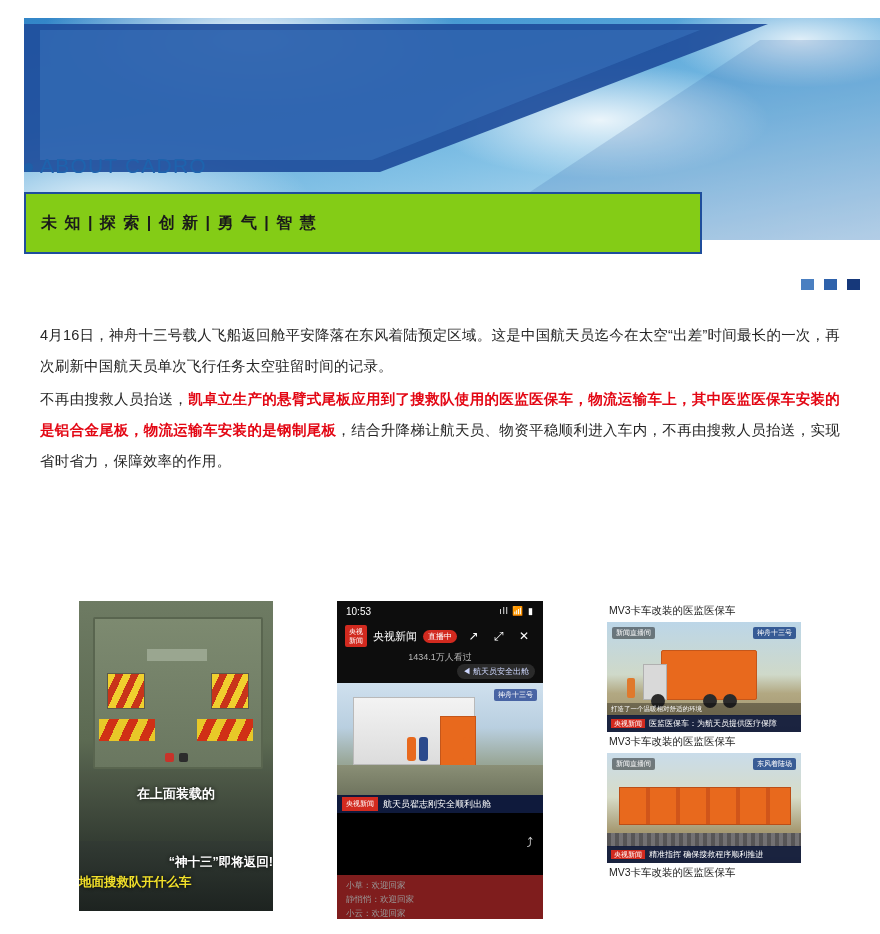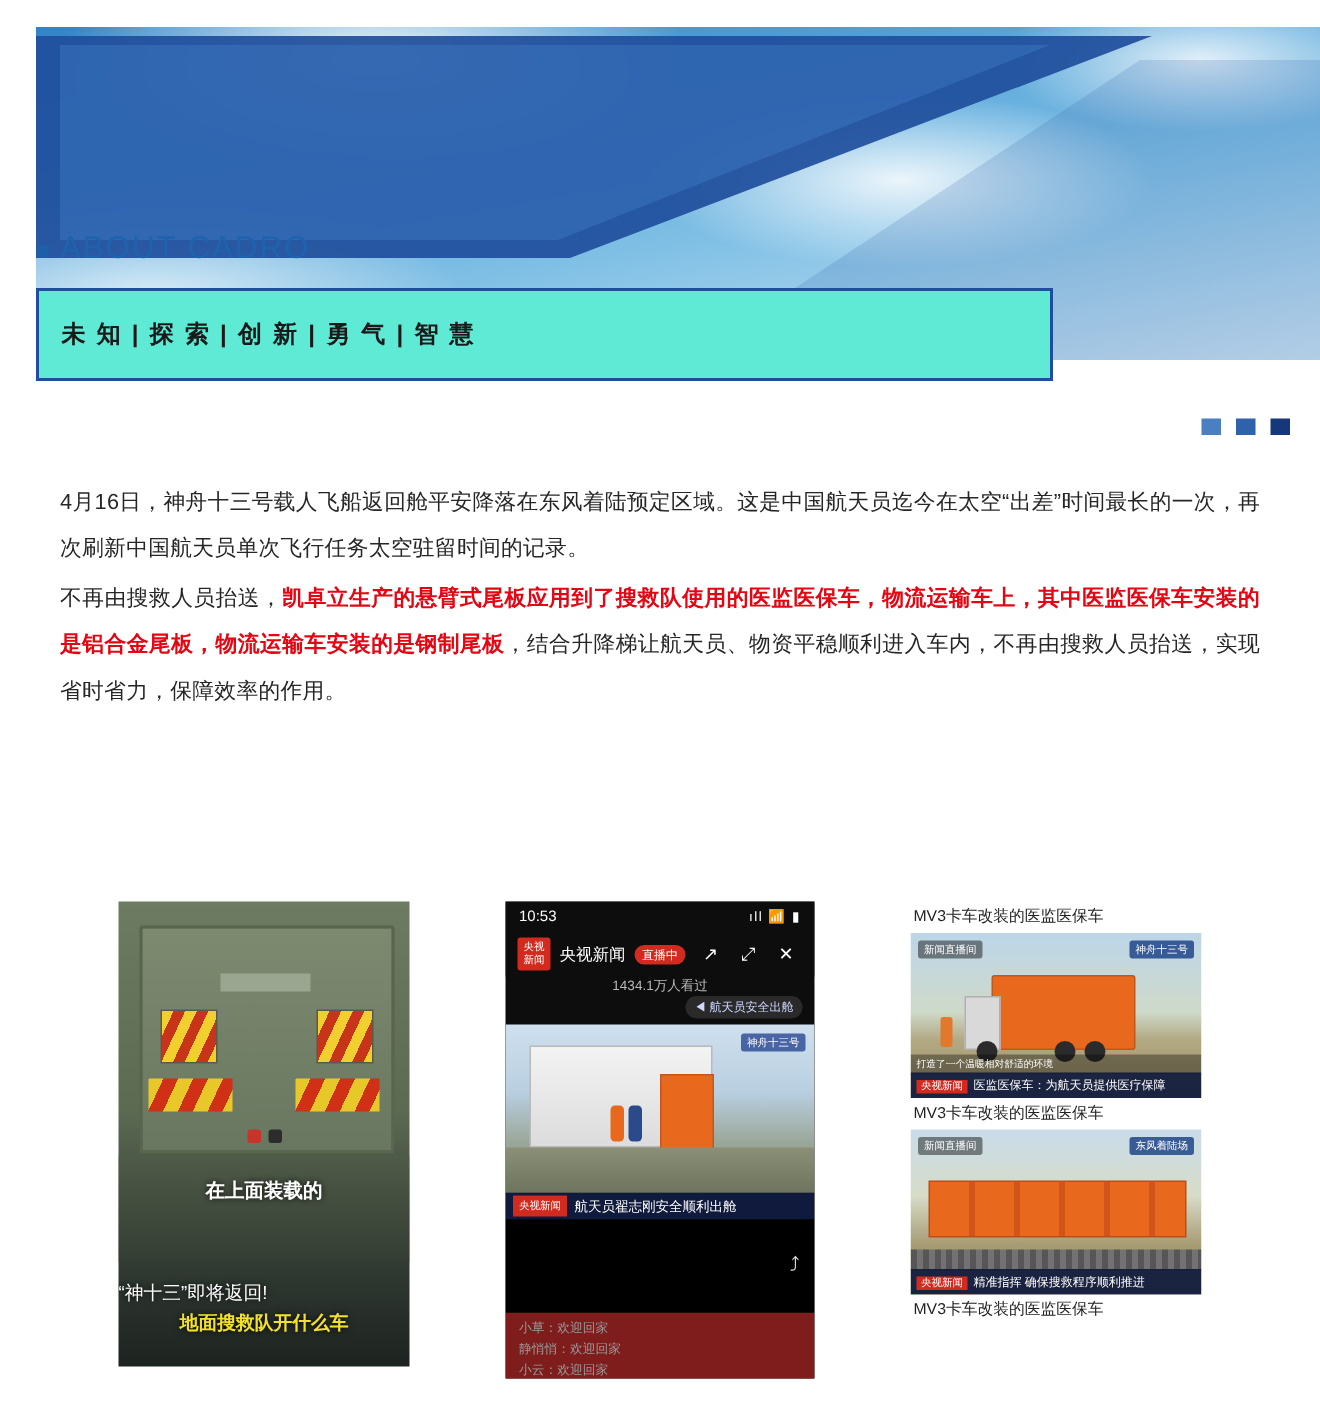--- a/index.html
+++ b/index.html
@@ -63,21 +63,21 @@
   }
 
   
   .tagline-box {
     position: absolute;
     left: 24px;
     top: 192px;
     width: 678px;
     height: 62px;
     border: 2px solid #1f4e9c;
-    background: #5eead4;
+    background: #84cc16;
     box-sizing: border-box;
     display: flex;
     align-items: center;
   }
   .tagline-text {
     padding-left: 15px;
     font-size: 16px;
     font-weight: bold;
     color: #1a1a1a;
     letter-spacing: 1.5px;
@@ -197,31 +197,31 @@
     text-align: center;
     font-size: 13px;
     color: #ffffff;
     font-weight: bold;
     text-shadow: 0 0 4px rgba(0,0,0,.9);
   }
   .cap2 {
     position: absolute;
     left: 0; bottom: 40px;
     width: 194px;
-    text-align: left;
+    text-align: right;
     font-size: 12.5px;
     color: #ffffff;
-    font-weight: normal;
+    font-weight: bold;
     text-shadow: 0 0 4px rgba(0,0,0,.95);
   }
   .cap3 {
     position: absolute;
     left: 0; bottom: 20px;
     width: 194px;
-    text-align: center;
+    text-align: left;
     font-size: 12.5px;
     color: #f2e02a;
     font-weight: bold;
     text-shadow: 0 0 4px rgba(0,0,0,.95);
   }
 
   
   .photo2 {
     left: 337px; top: 3px;
     width: 206px; height: 318px;

